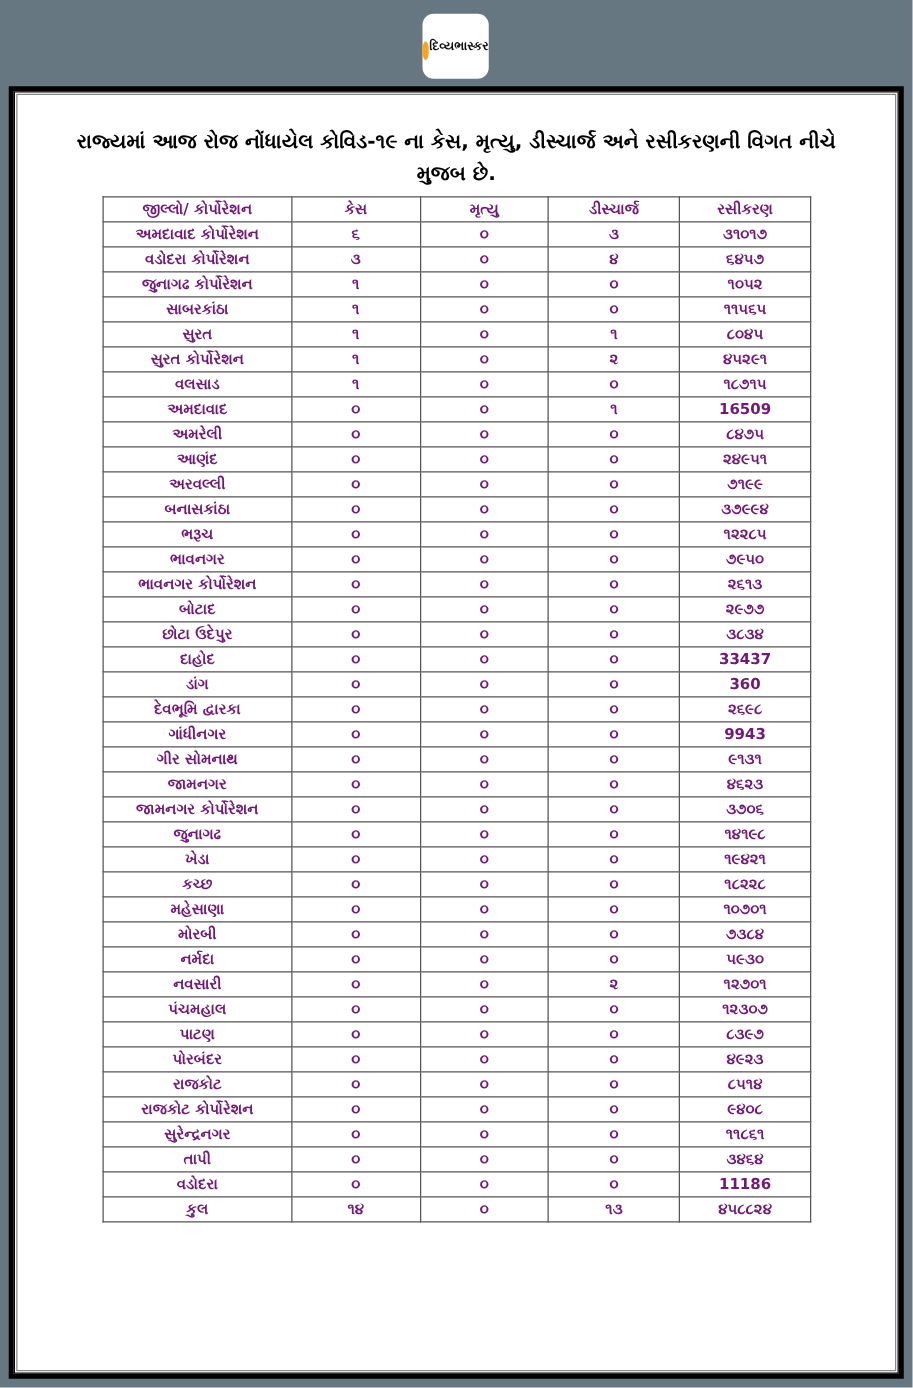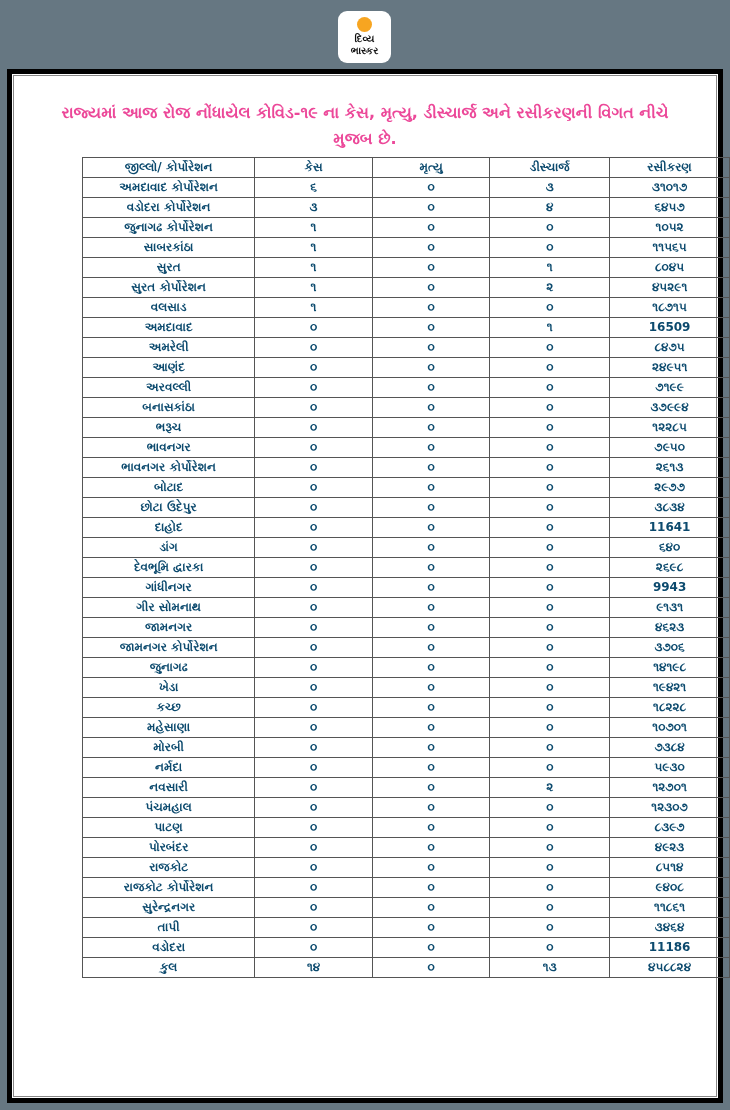--- a/index.html
+++ b/index.html
@@ -7,21 +7,21 @@
     width: 730px; height: 1110px;
     background: #667782;
     position: relative;
     overflow: hidden;
     font-family: "DejaVu Sans", sans-serif;
   }
   .logo {
     position: absolute; left: 338px; top: 11px;
     width: 53px; height: 52px;
     background: #ffffff; border-radius: 9px;
-    display: flex; flex-direction: column; align-items: center;
+    display: flex; flex-direction: row; align-items: center;
   }
   .logo .sun {
     width: 15px; height: 15px; border-radius: 50%;
     background: #f7a521; margin-top: 6px;
   }
   .logo .wm {
     font-size: 10px; font-weight: bold; color: #111;
     line-height: 10px; text-align: center; margin-top: 2px;
   }
   .frame-outer {
@@ -32,28 +32,28 @@
   .frame-inner {
     position: absolute; left: 4px; top: 4px; right: 4px; bottom: 4px;
     background: #fff;
     border: 1px solid #000;
     outline: 1px solid #888;
     outline-offset: -3px;
   }
   .heading {
     position: absolute; left: 40px; right: 40px; top: 26px;
     text-align: center;
-    font-size: 16px; font-weight: bold; color: #ec4899;
+    font-size: 16px; font-weight: bold; color: #000000;
     line-height: 26px;
   }
   table.data {
     position: absolute; left: 70px; top: 83px;
-    width: 648px;
+    width: 567px;
     border-collapse: collapse;
-    font-size: 12px; font-weight: bold; color: #0c4a6e;
+    font-size: 12px; font-weight: bold; color: #701a75;
   }
   table.data th, table.data td {
     border: 1px solid #555;
     height: 19px;
     padding: 0 2px;
     text-align: center;
     line-height: 19px;
   }
   table.data th { font-weight: bold; }
   col.c1 { width: 151px; }
@@ -210,28 +210,28 @@
             <td>૦</td>
             <td>૦</td>
             <td>૦</td>
             <td>૩૮૩૪</td>
           </tr>
           <tr>
             <td>દાહોદ</td>
             <td>૦</td>
             <td>૦</td>
             <td>૦</td>
-            <td>11641</td>
+            <td>33437</td>
           </tr>
           <tr>
             <td>ડાંગ</td>
             <td>૦</td>
             <td>૦</td>
             <td>૦</td>
-            <td>૬૪૦</td>
+            <td>360</td>
           </tr>
           <tr>
             <td>દેવભૂમિ દ્વારકા</td>
             <td>૦</td>
             <td>૦</td>
             <td>૦</td>
             <td>૨૬૯૮</td>
           </tr>
           <tr>
             <td>ગાંધીનગર</td>

